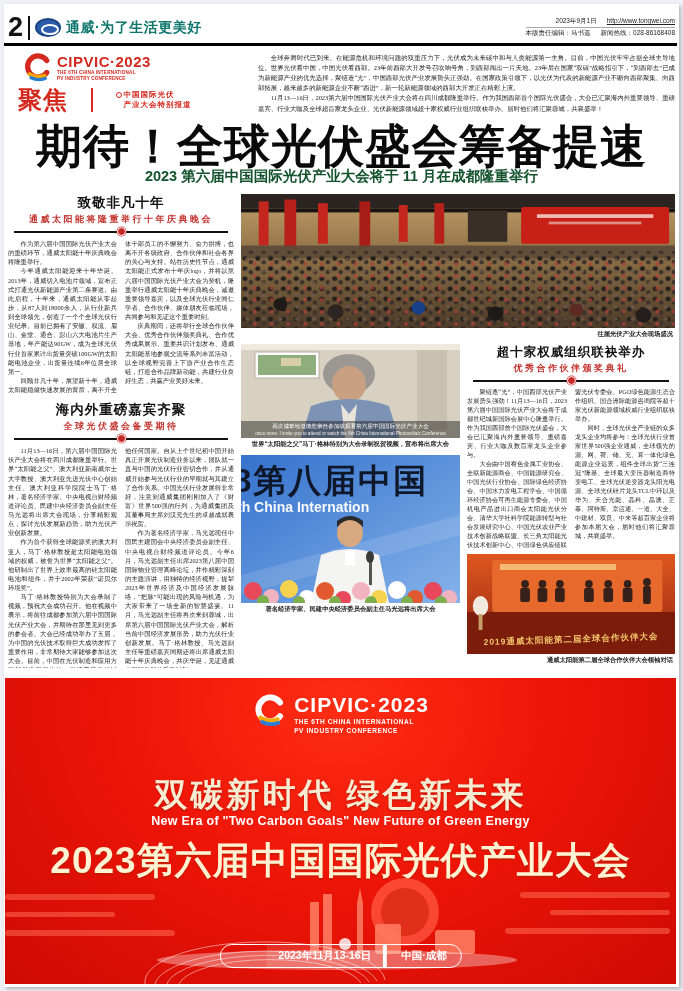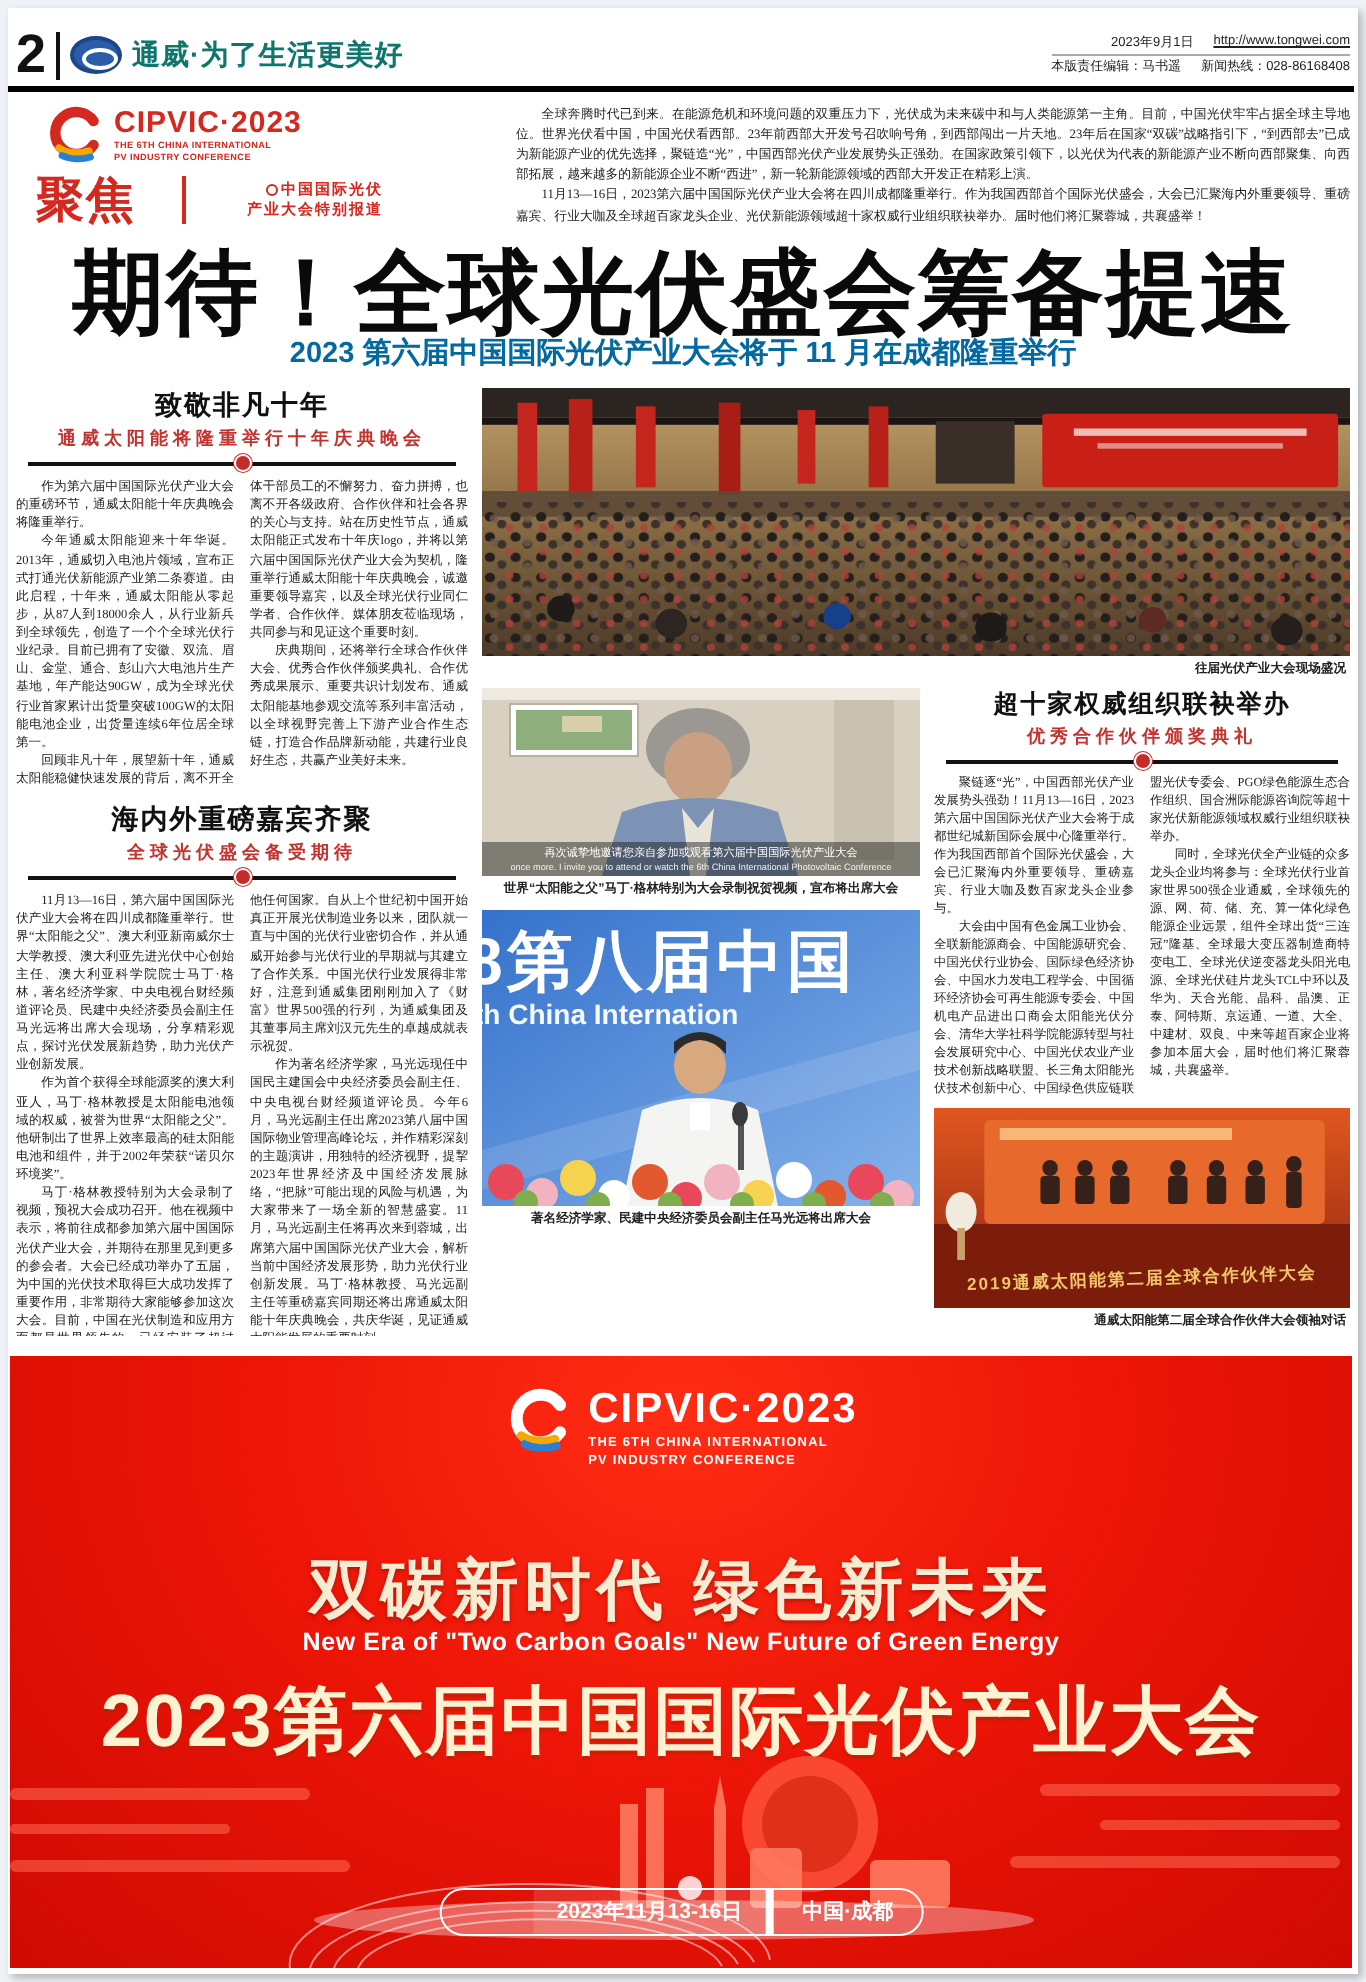--- a/index.html
+++ b/index.html
@@ -28,30 +28,30 @@
   .mast { position:absolute; left:8px; top:53px; right:8px; height:62px; display:flex; }
   .mast-logo { width:250px; flex:none; position:relative; }
   .cip-row { display:flex; align-items:flex-start; gap:5px; margin-left:14px; }
   .cip-icon { width:30px; height:30px; flex:none; }
   .cip-word { color:#d5281e; }
   .cip-title { font-size:15px; font-weight:bold; letter-spacing:.5px; }
   .cip-sub { font-size:4.6px; font-weight:bold; line-height:1.25; letter-spacing:.2px; }
   .focus-row { display:flex; align-items:center; margin-left:10px; margin-top:1px; gap:23px; }
   .focus-big { font-size:24px; font-weight:900; color:#d5281e; letter-spacing:1px; }
   .focus-div { width:1.5px; height:24px; background:#d5281e; }
-  .focus-sub { color:#d5281e; font-size:7.5px; font-weight:bold; line-height:1.4; letter-spacing:1px;text-align:right; }
+  .focus-sub { color:#d5281e; font-size:7.5px; font-weight:bold; line-height:1.4; letter-spacing:1px; }
   .focus-bullet { display:inline-block; width:6px; height:6px; border:1.3px solid #d5281e; border-radius:50%; margin-right:2px; vertical-align:middle; }
   .mast-intro { flex:1; font-size:6.4px; line-height:1.58; color:#222; text-align:justify;
                 font-family:"Liberation Serif", serif; }
   .mast-intro p { text-indent:2em; }
 
   
   .headline { position:absolute; left:0; right:0; top:116px; text-align:center; color:#0a0a0a;
               font-size:46px; font-weight:900; letter-spacing:1px; font-family:"DejaVu Sans", sans-serif; }
-  .subhead { position:absolute; left:0; right:0; top:167px; text-align:center; color:#0369a1;
+  .subhead { position:absolute; left:0; right:0; top:167px; text-align:center; color:#14532d;
              font-size:14.5px; font-weight:bold; }
 
   
   .main { position:absolute; left:8px; right:8px; top:194px; height:474px; display:flex; gap:7px; overflow:hidden; }
   .col-left { width:226px; flex:none; }
   .col-rest { flex:1; display:flex; flex-direction:column; }
 
   .sec-head { text-align:center; margin-bottom:3px; }
   .sec-title { font-size:13.5px; font-weight:900; color:#111; letter-spacing:1px; }
   .sec-sub { font-size:9px; color:#c3342f; font-weight:bold; letter-spacing:2.5px;
@@ -72,21 +72,21 @@
 
   .two-cols { display:flex; gap:7px; margin-top:2px; }
   .mid-col { width:219px; flex:none; }
   .right-col { flex:1; }
 
   .overlay-sub { position:absolute; left:0; right:0; bottom:0; background:rgba(20,20,20,.45);
                  color:#fff; padding:2px 4px; }
   .ov-cn { font-size:5.6px; text-align:center; }
   .ov-en { font-size:4.6px; text-align:center; opacity:.9; }
 
-  .backdrop-cn { position:absolute; left:-8px; top:4px; font-size:33px; font-weight:900; color:#ffffff;
+  .backdrop-cn { position:absolute; left:-8px; top:4px; font-size:33px; font-weight:900; color:#0f172a;
                  white-space:nowrap; letter-spacing:2px; }
   .backdrop-en { position:absolute; left:-4px; top:44px; font-size:14px; font-weight:bold; color:#fff;
                  white-space:nowrap; opacity:.95; }
   .stage-txt { position:absolute; left:0; right:0; bottom:8px; text-align:center; color:#f2c46a;
                font-size:8.5px; font-weight:bold; letter-spacing:1px; transform:rotate(-2deg); }
 
   
   .ad { position:absolute; left:5px; right:7px; top:678px; height:306px; overflow:hidden;
         background:linear-gradient(180deg,#f included 0,#d80b04 100%);
         background:radial-gradient(ellipse at 50% 10%, #ff2d14 0%, #ed1507 45%, #cf0a03 100%); }

